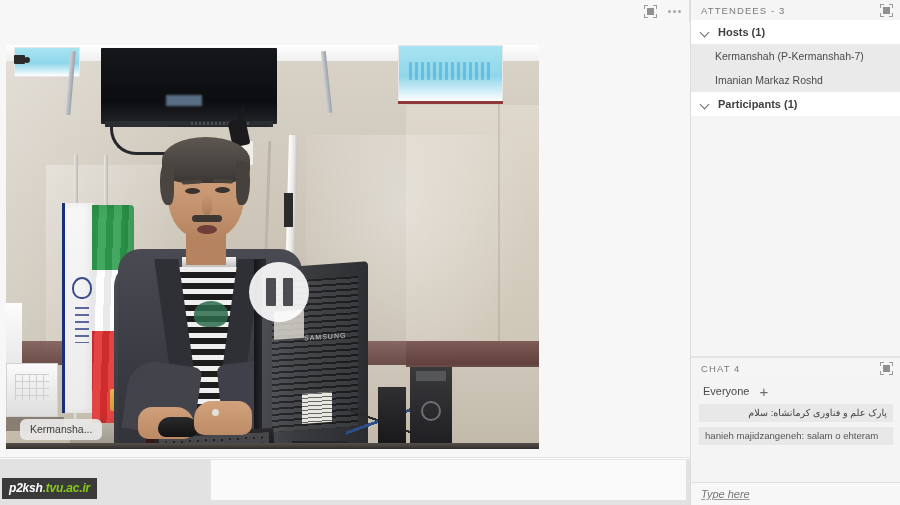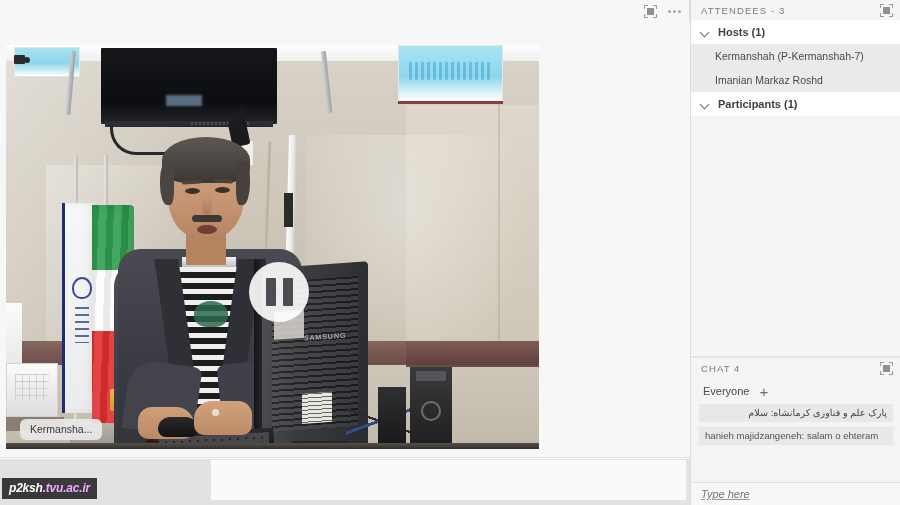--- a/index.html
+++ b/index.html
@@ -541,21 +541,21 @@
     background: #3a3a3a;
     padding: 3px 7px 4px 7px;
     font-style: italic;
     font-weight: bold;
     font-size: 12px;
     letter-spacing: -0.2px;
     z-index: 60;
     white-space: nowrap;
   }
   .watermark .w1 { color: #ffffff; }
-  .watermark .w2 { color: #f0abfc; }
+  .watermark .w2 { color: #84cc16; }
 
   
   .right-col {
     position: absolute;
     left: 690px; top: 0;
     width: 210px; height: 505px;
     background: #ffffff;
     border-left: 1px solid #dcdcdc;
   }
 

